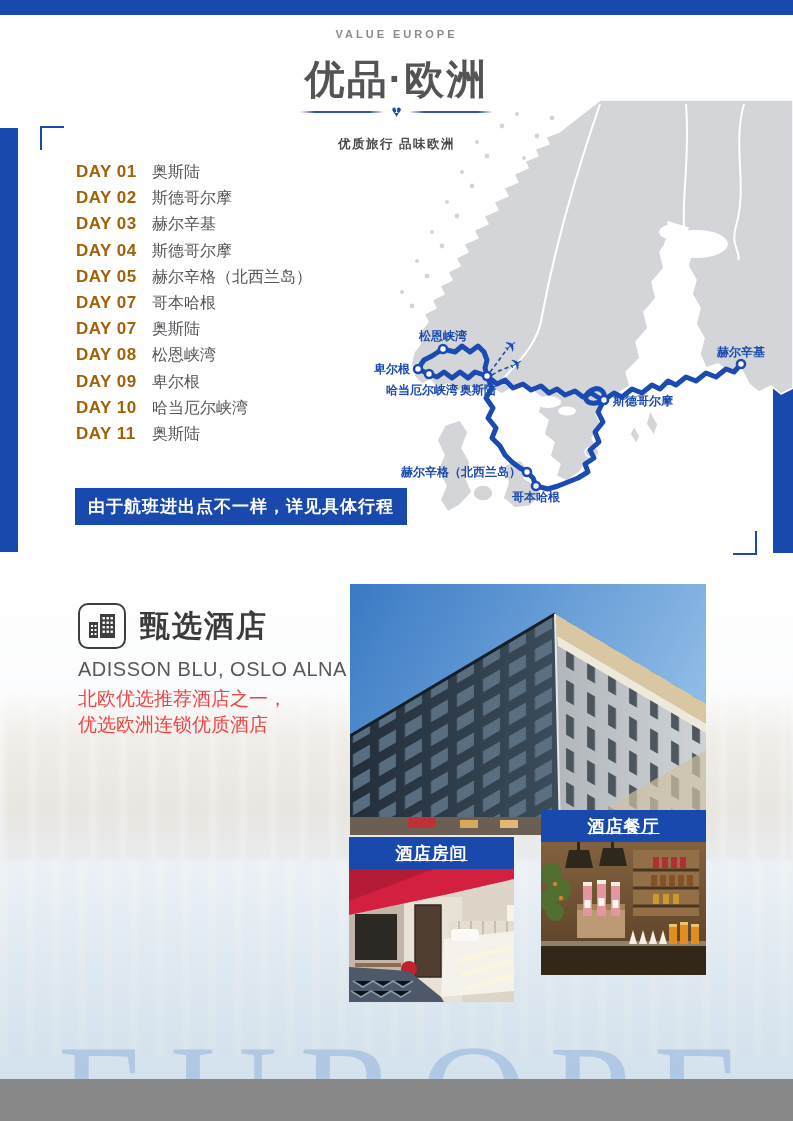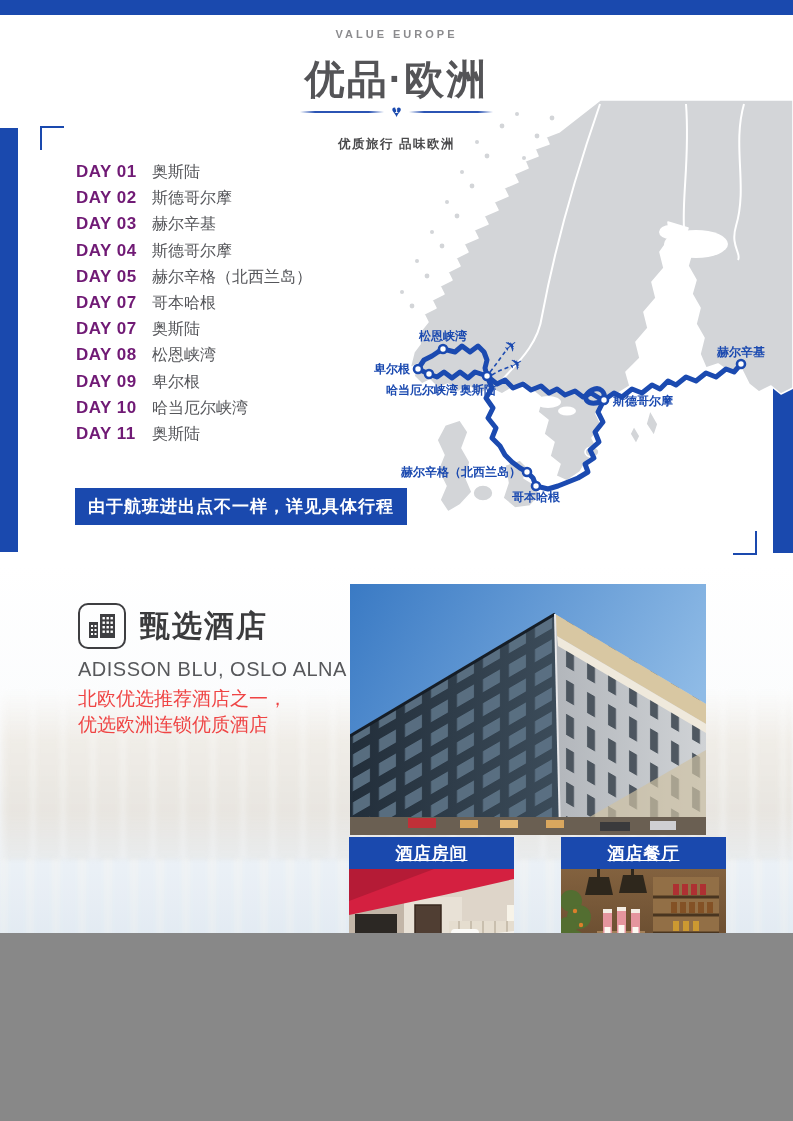--- a/index.html
+++ b/index.html
@@ -1,16 +1,16 @@
 <!DOCTYPE html>
 <html style="--blue: #1a49ae; --wm: #a9c2e2;"><head>
 <meta charset="utf-8">
 <style>
   html,body{margin:0;padding:0;background:#888;}
-  .page{position:relative;width:793px;height:933px;margin:0 auto;background:#fff;
+  .page{position:relative;width:793px;height:1079px;margin:0 auto;background:#fff;
         overflow:hidden;font-family:"Liberation Sans","DejaVu Sans",sans-serif;}
   
   .top-bar{position:absolute;left:0;top:0;width:793px;height:15px;background:var(--blue,#1a49ae);}
   .logo{position:absolute;left:0;top:28px;width:793px;text-align:center;}
   .logo .value{font-size:11px;letter-spacing:3px;color:#8b8b8e;font-weight:bold;}
   .logo .title{font-size:40px;color:#545457;font-weight:600;letter-spacing:2px;margin-top:18px;line-height:1.05;}
   .logo .divider{display:flex;align-items:center;justify-content:center;margin-top:4px;height:16px;}
   .logo .line{width:84px;height:1.6px;background:linear-gradient(90deg,transparent,#2b54b4 18%,#2b54b4 82%,transparent);}
   .logo .heart{position:relative;color:var(--blue,#1a49ae);font-size:17px;line-height:16px;margin:0 7px;}
   .logo .heart em{position:absolute;left:50%;top:45%;transform:translate(-50%,-50%);
@@ -19,21 +19,21 @@
   
   .bar-left{position:absolute;left:0;top:128px;width:18px;height:424px;background:var(--blue,#1a49ae);}
   .bar-right{position:absolute;left:773px;top:125px;width:20px;height:428px;background:var(--blue,#1a49ae);}
   .bracket-tl{position:absolute;left:40px;top:126px;width:22px;height:22px;
         border-top:2.5px solid var(--blue,#1a49ae);border-left:2.5px solid var(--blue,#1a49ae);}
   .bracket-br{position:absolute;left:733px;top:531px;width:22px;height:22px;
         border-bottom:2.5px solid var(--blue,#1a49ae);border-right:2.5px solid var(--blue,#1a49ae);}
   .map-svg{position:absolute;left:352px;top:96px;}
   .day-list{position:absolute;left:76px;top:162px;}
   .day-row{display:flex;align-items:baseline;height:26.2px;}
-  .day-row .d{width:64px;font-size:17px;font-weight:bold;color:#701a75;letter-spacing:.5px;}
+  .day-row .d{width:64px;font-size:17px;font-weight:bold;color:#a16207;letter-spacing:.5px;}
   .day-row .p{margin-left:12px;font-size:16px;color:#55565a;}
   .notice{position:absolute;left:75px;top:488px;background:var(--blue,#1a49ae);color:#fff;
         font-size:17px;font-weight:bold;letter-spacing:1px;padding:7px 13px;}
   
   .bottom-bg{position:absolute;left:0;top:565px;width:793px;height:556px;
         background:linear-gradient(180deg,#ffffff 0%,#fbfcfd 25%,#eef3f8 55%,#dde8f1 78%,#cfdfec 100%);}
   .city-band{position:absolute;left:0;top:688px;width:793px;height:172px;opacity:.55;filter:blur(2px);
         background:
           repeating-linear-gradient(90deg,rgba(255,255,255,.30) 0 6px,rgba(0,0,0,0) 6px 30px),
           linear-gradient(180deg,rgba(216,199,172,0) 0,rgba(216,199,172,.45) 30%,rgba(206,187,158,.5) 72%,rgba(196,186,170,.25) 100%);}
@@ -41,21 +41,21 @@
         background:repeating-linear-gradient(90deg,rgba(243,233,212,.20) 0 8px,rgba(191,206,221,.14) 8px 26px);}
   .hotel-head{position:absolute;left:78px;top:603px;display:flex;align-items:center;}
   .hotel-icon{width:44px;height:42px;border:2.6px solid #3e3e41;border-radius:10px;
         display:flex;align-items:center;justify-content:center;}
   .hotel-title{margin-left:14px;font-size:30px;font-weight:bold;color:#3b3b3d;letter-spacing:2px;}
   .hotel-name{position:absolute;left:78px;top:658px;font-size:20px;color:#57585b;letter-spacing:.5px;}
   .hotel-desc{position:absolute;left:78px;top:686px;font-size:19px;color:#ef4444;line-height:26px;}
   .big-photo{position:absolute;left:350px;top:584px;}
   .card{position:absolute;width:165px;}
   .card1{left:349px;top:837px;}
-  .card2{left:541px;top:837px;margin-left:20px;}
+  .card2{left:541px;top:810px;}
   .card-bar{height:32px;background:var(--blue,#1a49ae);color:#fff;font-size:17px;font-weight:bold;
         letter-spacing:1px;display:flex;align-items:center;justify-content:center;text-decoration:underline;}
   .card svg{display:block;}
   .watermark{position:absolute;left:58px;top:1012px;font-family:"Liberation Serif","DejaVu Serif",serif;
         font-size:148px;letter-spacing:22px;color:var(--wm,#a9c2e2);opacity:.8;white-space:nowrap;}
   .disclaimer{position:absolute;left:36px;top:1082px;display:flex;align-items:center;
         color:#3f6cc0;font-size:11px;font-weight:bold;flex-direction:column;}
   .disclaimer svg{margin-right:3px;}
 </style>
 </head>

